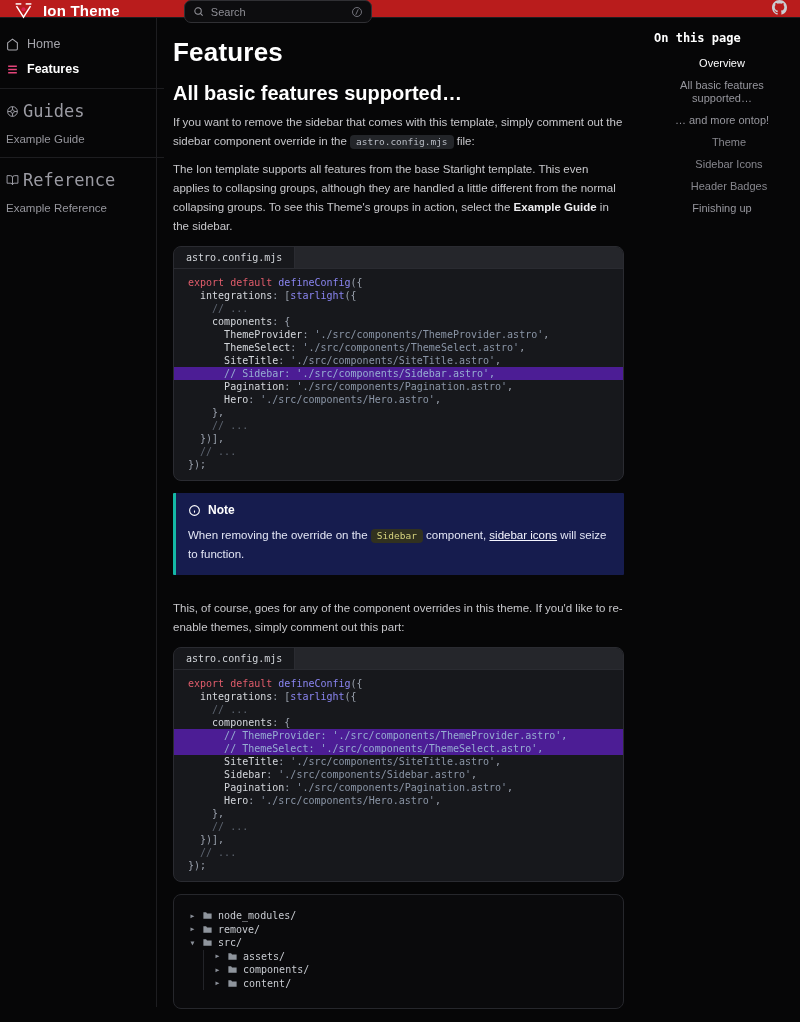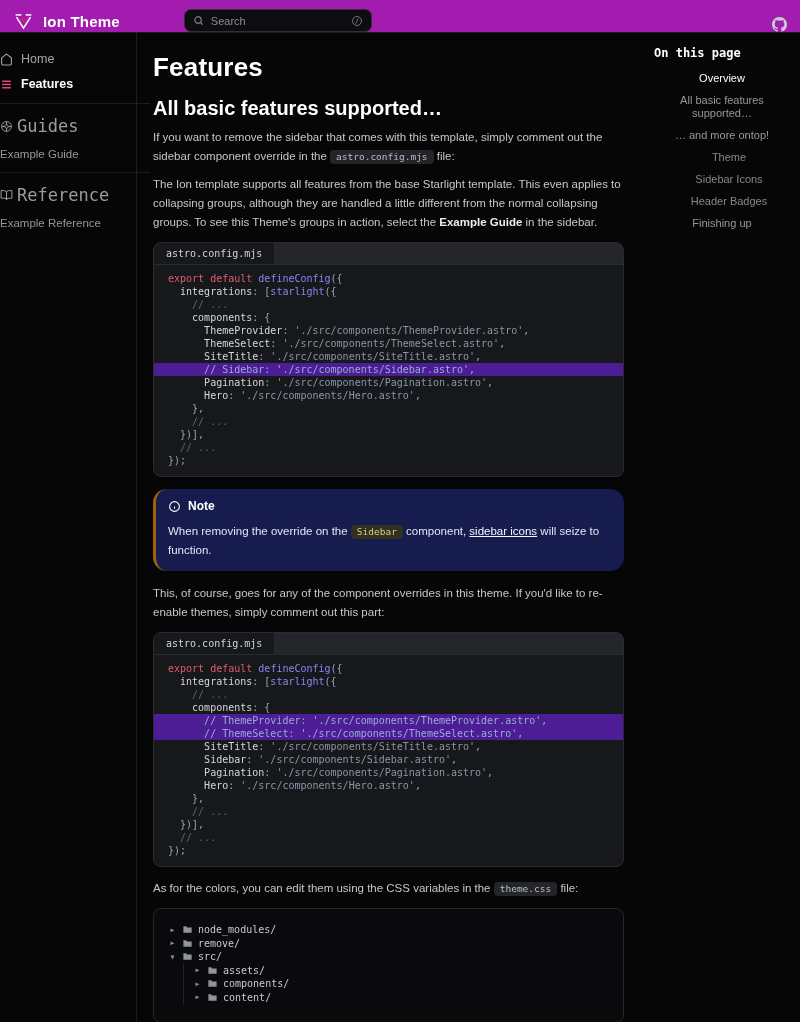--- a/index.html
+++ b/index.html
@@ -1,31 +1,31 @@
 <!DOCTYPE html>
 <html><head>
 <meta charset="utf-8">
 <style>
   * { margin:0; padding:0; box-sizing:border-box; }
   html,body { width:800px; height:1022px; overflow:hidden; background:#060607; color:#e6e6e8;
     font-family:"Liberation Sans", sans-serif; }
 
   
-  header { height:33px; display:flex; align-items:flex-end; padding:0 13px; border-bottom:1px solid #1d1d20; background:#a21caf; }
+  header { height:18px; display:flex; align-items:flex-start; padding:0 13px; border-bottom:1px solid #1d1d20; background:#b91c1c; }
   .logo-wrap { display:flex; align-items:center; gap:9px; }
   .site-title { font-size:15px; font-weight:bold; color:#fff; letter-spacing:.2px; }
   .search-box { margin-left:64px; width:188px; height:23px; border:1px solid #303034; border-radius:7px;
     background:#0d0d0f; display:flex; align-items:center; gap:7px; padding:0 8px; cursor:pointer; }
   .search-ph { flex:1; font-size:11px; color:#8e8e95; }
   .spacer { flex:1; }
   .gh { display:flex; align-items:center; }
 
   
   .layout { display:flex; height:989px; }
-  aside.left { width:137px; border-right:1px solid #1d1d20; padding:12px 0; flex:none; }
+  aside.left { width:157px; border-right:1px solid #1d1d20; padding:12px 6px; flex:none; }
   main { flex:1; padding:17px 16px 0 16px; min-width:0; }
   aside.right { width:160px; flex:none; padding:11px 10px 0 14px; }
 
   
   .nav-item { display:flex; align-items:center; gap:8px; margin:7px 0 11px 0; font-size:12.5px; color:#a5a5ac; cursor:pointer; }
   .nav-item.active { color:#ffffff; font-weight:bold; }
   .sb-divider { border-top:1px solid #1d1d20; margin:12px -14px; }
   .group-label { display:flex; align-items:center; gap:4px; font-family:"DejaVu Sans Mono",monospace; font-size:17px; color:#9b9ba3; margin:4px 0 12px 0; }
   .group-link { font-size:11.5px; color:#96969d; margin:0 0 6px 0; cursor:pointer; }
 
@@ -44,21 +44,21 @@
   .code-tab { background:#17181c; display:flex; align-items:center; padding:0 12px; font-family:"DejaVu Sans Mono",monospace;
     font-size:10px; color:#d2d5da; border-right:1px solid #2a2b31; }
   pre.code-body { padding:7px 0 9px 0; font-family:"DejaVu Sans Mono",monospace; font-size:10px; line-height:13px; }
   .code-line { padding:0 14px; white-space:pre; }
   .code-line.hl { background:#4c1d95; }
   .tk-kw { color:#e05c6b; } .tk-fn { color:#8a85f1; } .tk-prop { color:#d4d7dc; }
   .tk-pl { color:#9aa1ad; } .tk-str { color:#8a95a6; } .tk-cm { color:#5d6470; }
   .code-line.hl .tk-cm { color:#96add2; }
 
   
-  .note { background:#161c4e; border-left:3px solid #a16207; border-radius:14px; padding:10px 14px 12px 12px; margin:11px 0 13px 0; }
+  .note { background:#161c4e; border-left:3px solid #14b8a6; border-radius:1px; padding:10px 14px 12px 12px; margin:11px 0 24px 0; }
   .note-title { display:flex; align-items:center; gap:7px; font-size:12px; font-weight:bold; color:#fff; }
   .note-body { font-size:11.5px; line-height:18px; color:#e2e5f4; margin-top:9px; }
   .note .inline-code { background:#31311f; color:#d6d37e; }
   .note .rich-link { color:#f5f6ff; }
 
   
   .tree-card { border:1px solid #26272c; border-radius:8px; background:#0a0a0c; padding:14px 14px 18px 14px; margin:10px 0 12px 0; }
   .tree-card ul { list-style:none; }
   .tree-card ul ul { margin-left:15px; border-left:1px solid #232429; padding-left:9px; }
   .tree-row { display:flex; align-items:center; gap:5px; height:13.5px; font-family:"DejaVu Sans Mono",monospace;
@@ -183,21 +183,20 @@
 
     <p class="body"><span>This, of course, goes for any of the component overrides in this theme. If you'd like to re-enable themes, simply comment out this part:</span></p>
 
     <div class="code-card">
       <div class="code-head">
         <span class="code-tab">astro.config.mjs</span>
       </div>
       <pre class="code-body"><div class="code-line"><span class="tk-kw">export</span><span class="tk-pl"> </span><span class="tk-kw">default</span><span class="tk-pl"> </span><span class="tk-fn">defineConfig</span><span class="tk-pl">({</span></div><div class="code-line"><span class="tk-prop">  integrations</span><span class="tk-pl">: [</span><span class="tk-fn">starlight</span><span class="tk-pl">({</span></div><div class="code-line"><span class="tk-cm">    // ...</span></div><div class="code-line"><span class="tk-prop">    components</span><span class="tk-pl">: {</span></div><div class="code-line hl"><span class="tk-cm">      // ThemeProvider: './src/components/ThemeProvider.astro',</span></div><div class="code-line hl"><span class="tk-cm">      // ThemeSelect: './src/components/ThemeSelect.astro',</span></div><div class="code-line"><span class="tk-prop">      SiteTitle</span><span class="tk-pl">: </span><span class="tk-str">'./src/components/SiteTitle.astro'</span><span class="tk-pl">,</span></div><div class="code-line"><span class="tk-prop">      Sidebar</span><span class="tk-pl">: </span><span class="tk-str">'./src/components/Sidebar.astro'</span><span class="tk-pl">,</span></div><div class="code-line"><span class="tk-prop">      Pagination</span><span class="tk-pl">: </span><span class="tk-str">'./src/components/Pagination.astro'</span><span class="tk-pl">,</span></div><div class="code-line"><span class="tk-prop">      Hero</span><span class="tk-pl">: </span><span class="tk-str">'./src/components/Hero.astro'</span><span class="tk-pl">,</span></div><div class="code-line"><span class="tk-pl">    },</span></div><div class="code-line"><span class="tk-cm">    // ...</span></div><div class="code-line"><span class="tk-pl">  })],</span></div><div class="code-line"><span class="tk-cm">  // ...</span></div><div class="code-line"><span class="tk-pl">});</span></div></pre>
     </div>
 
-    <p class="body"><span>As for the colors, you can edit them using the CSS variables in the </span><code class="inline-code">theme.css</code><span> file:</span></p>
 
     <div class="tree-card">
         <ul>
           <li>
             <div class="tree-row">
               <span class="caret">▶</span>
               <span>
                 <svg width="11" height="11" viewBox="0 0 24 24" fill="#8f959d">
                   <path d="M3 5h6l2 2.5h10V19H3z"></path>
                 </svg>

